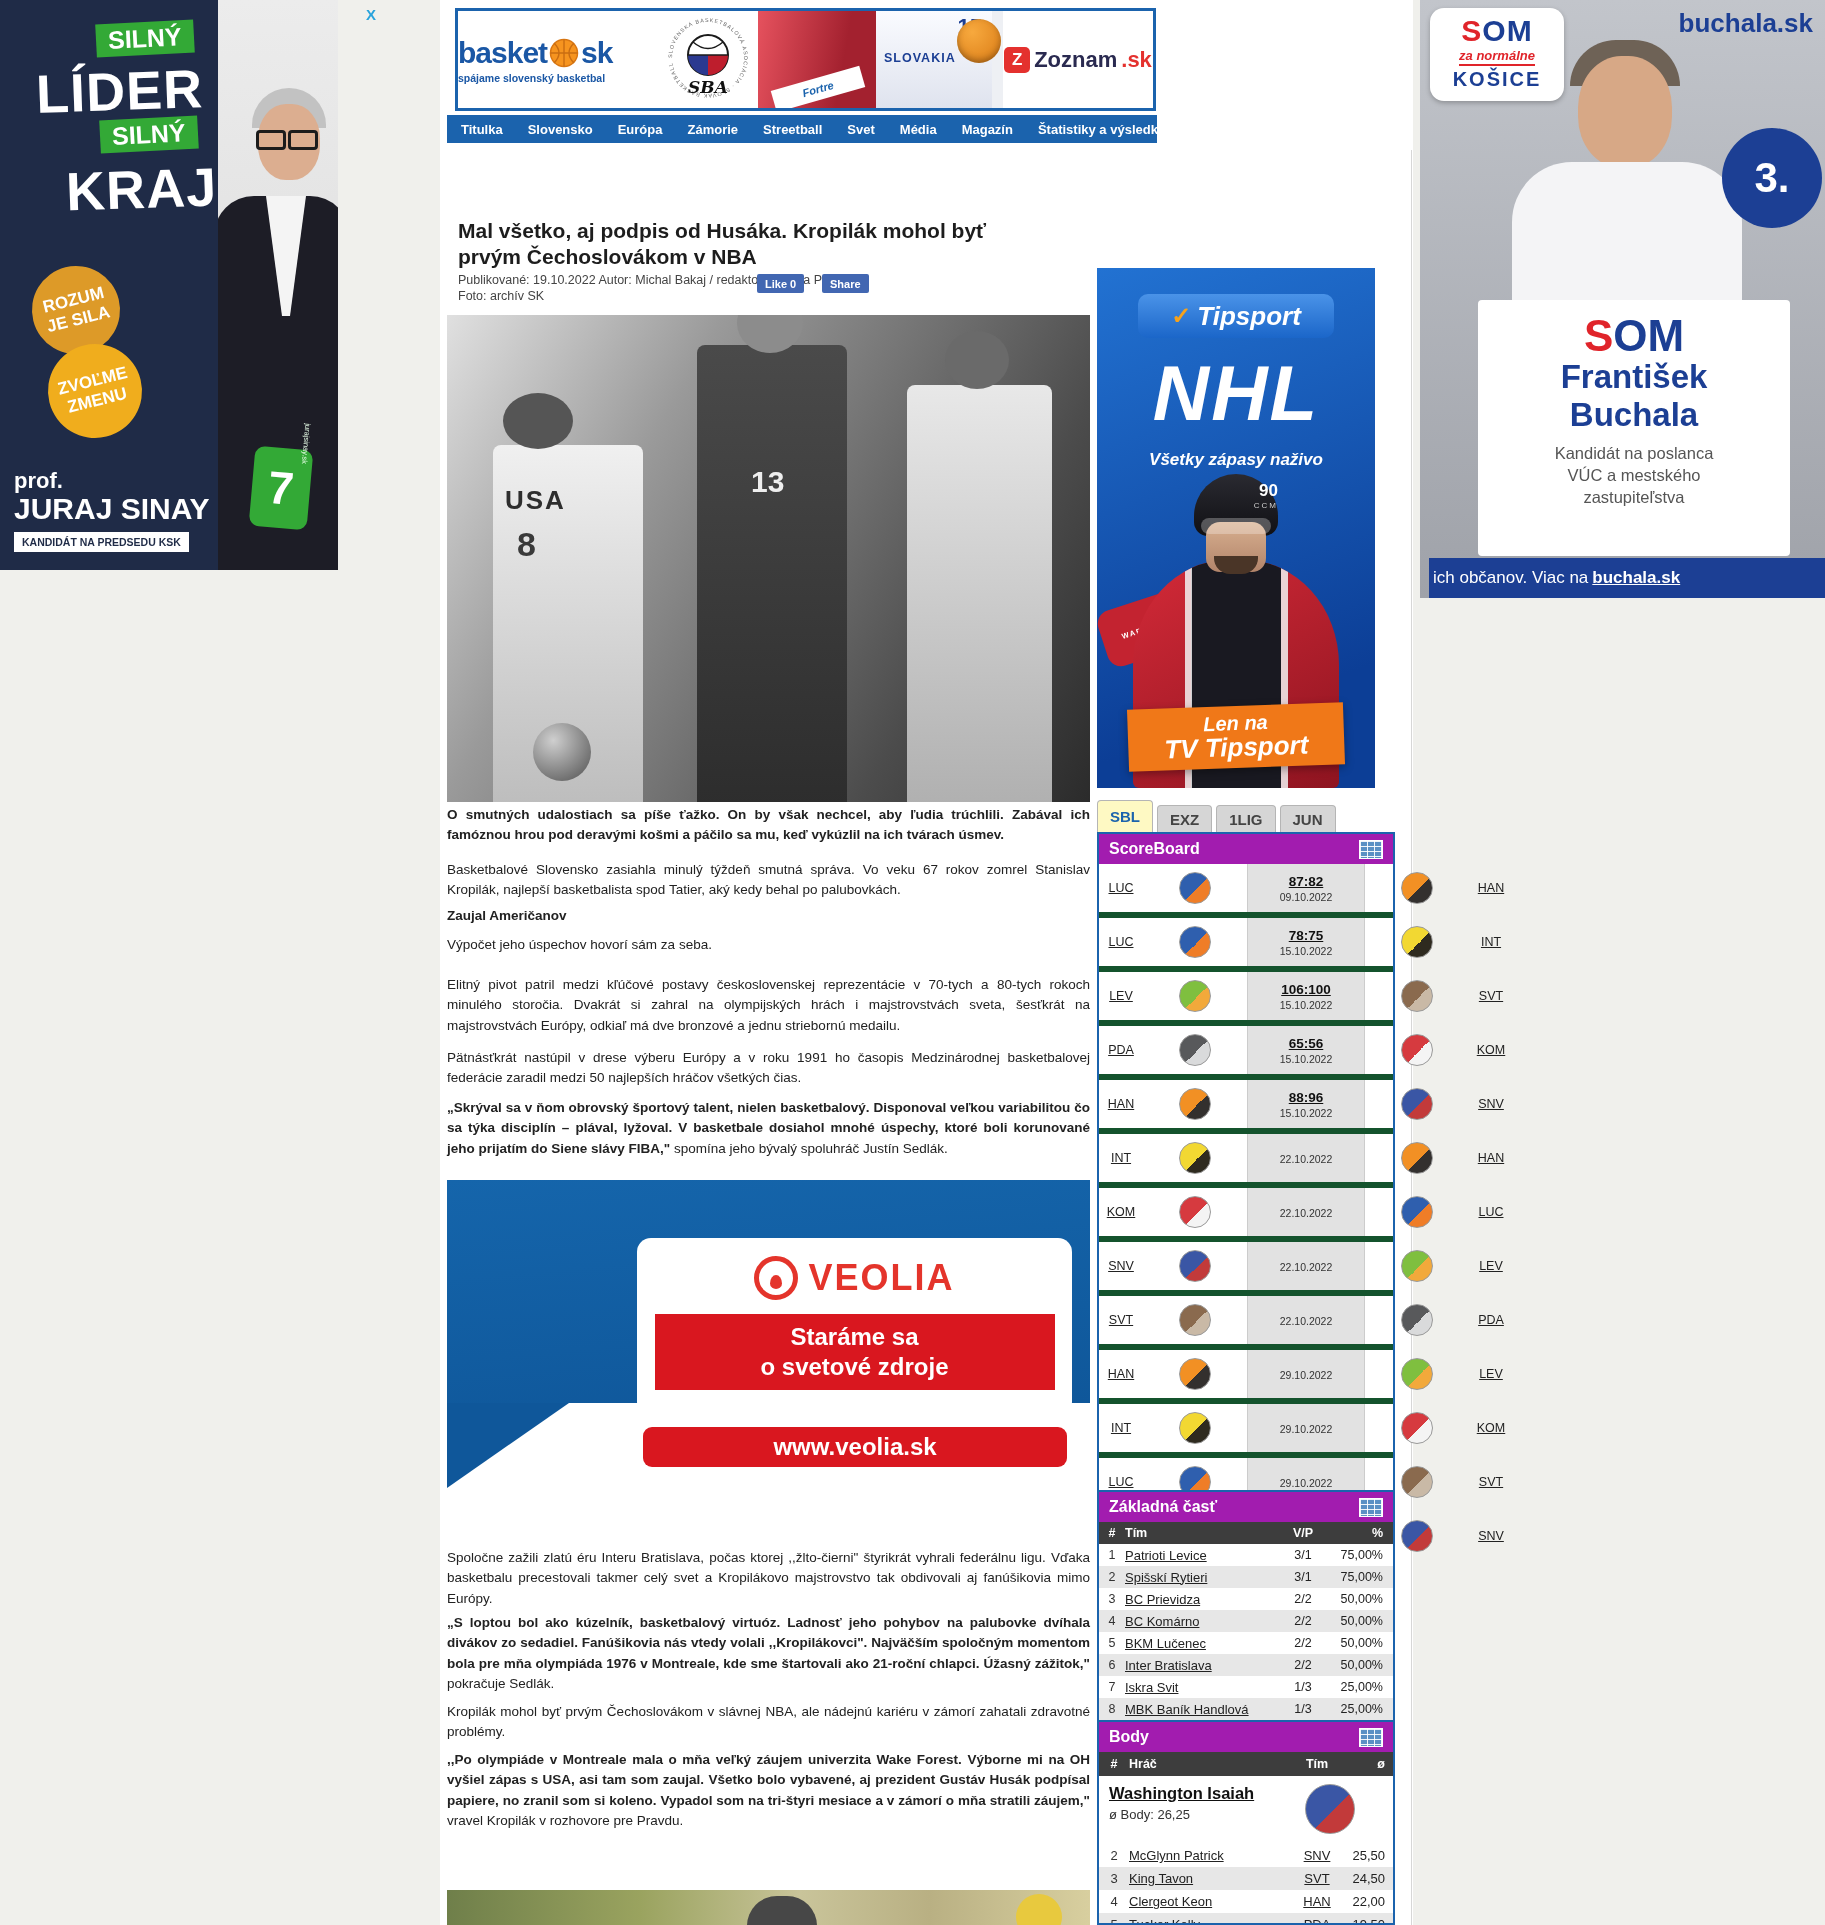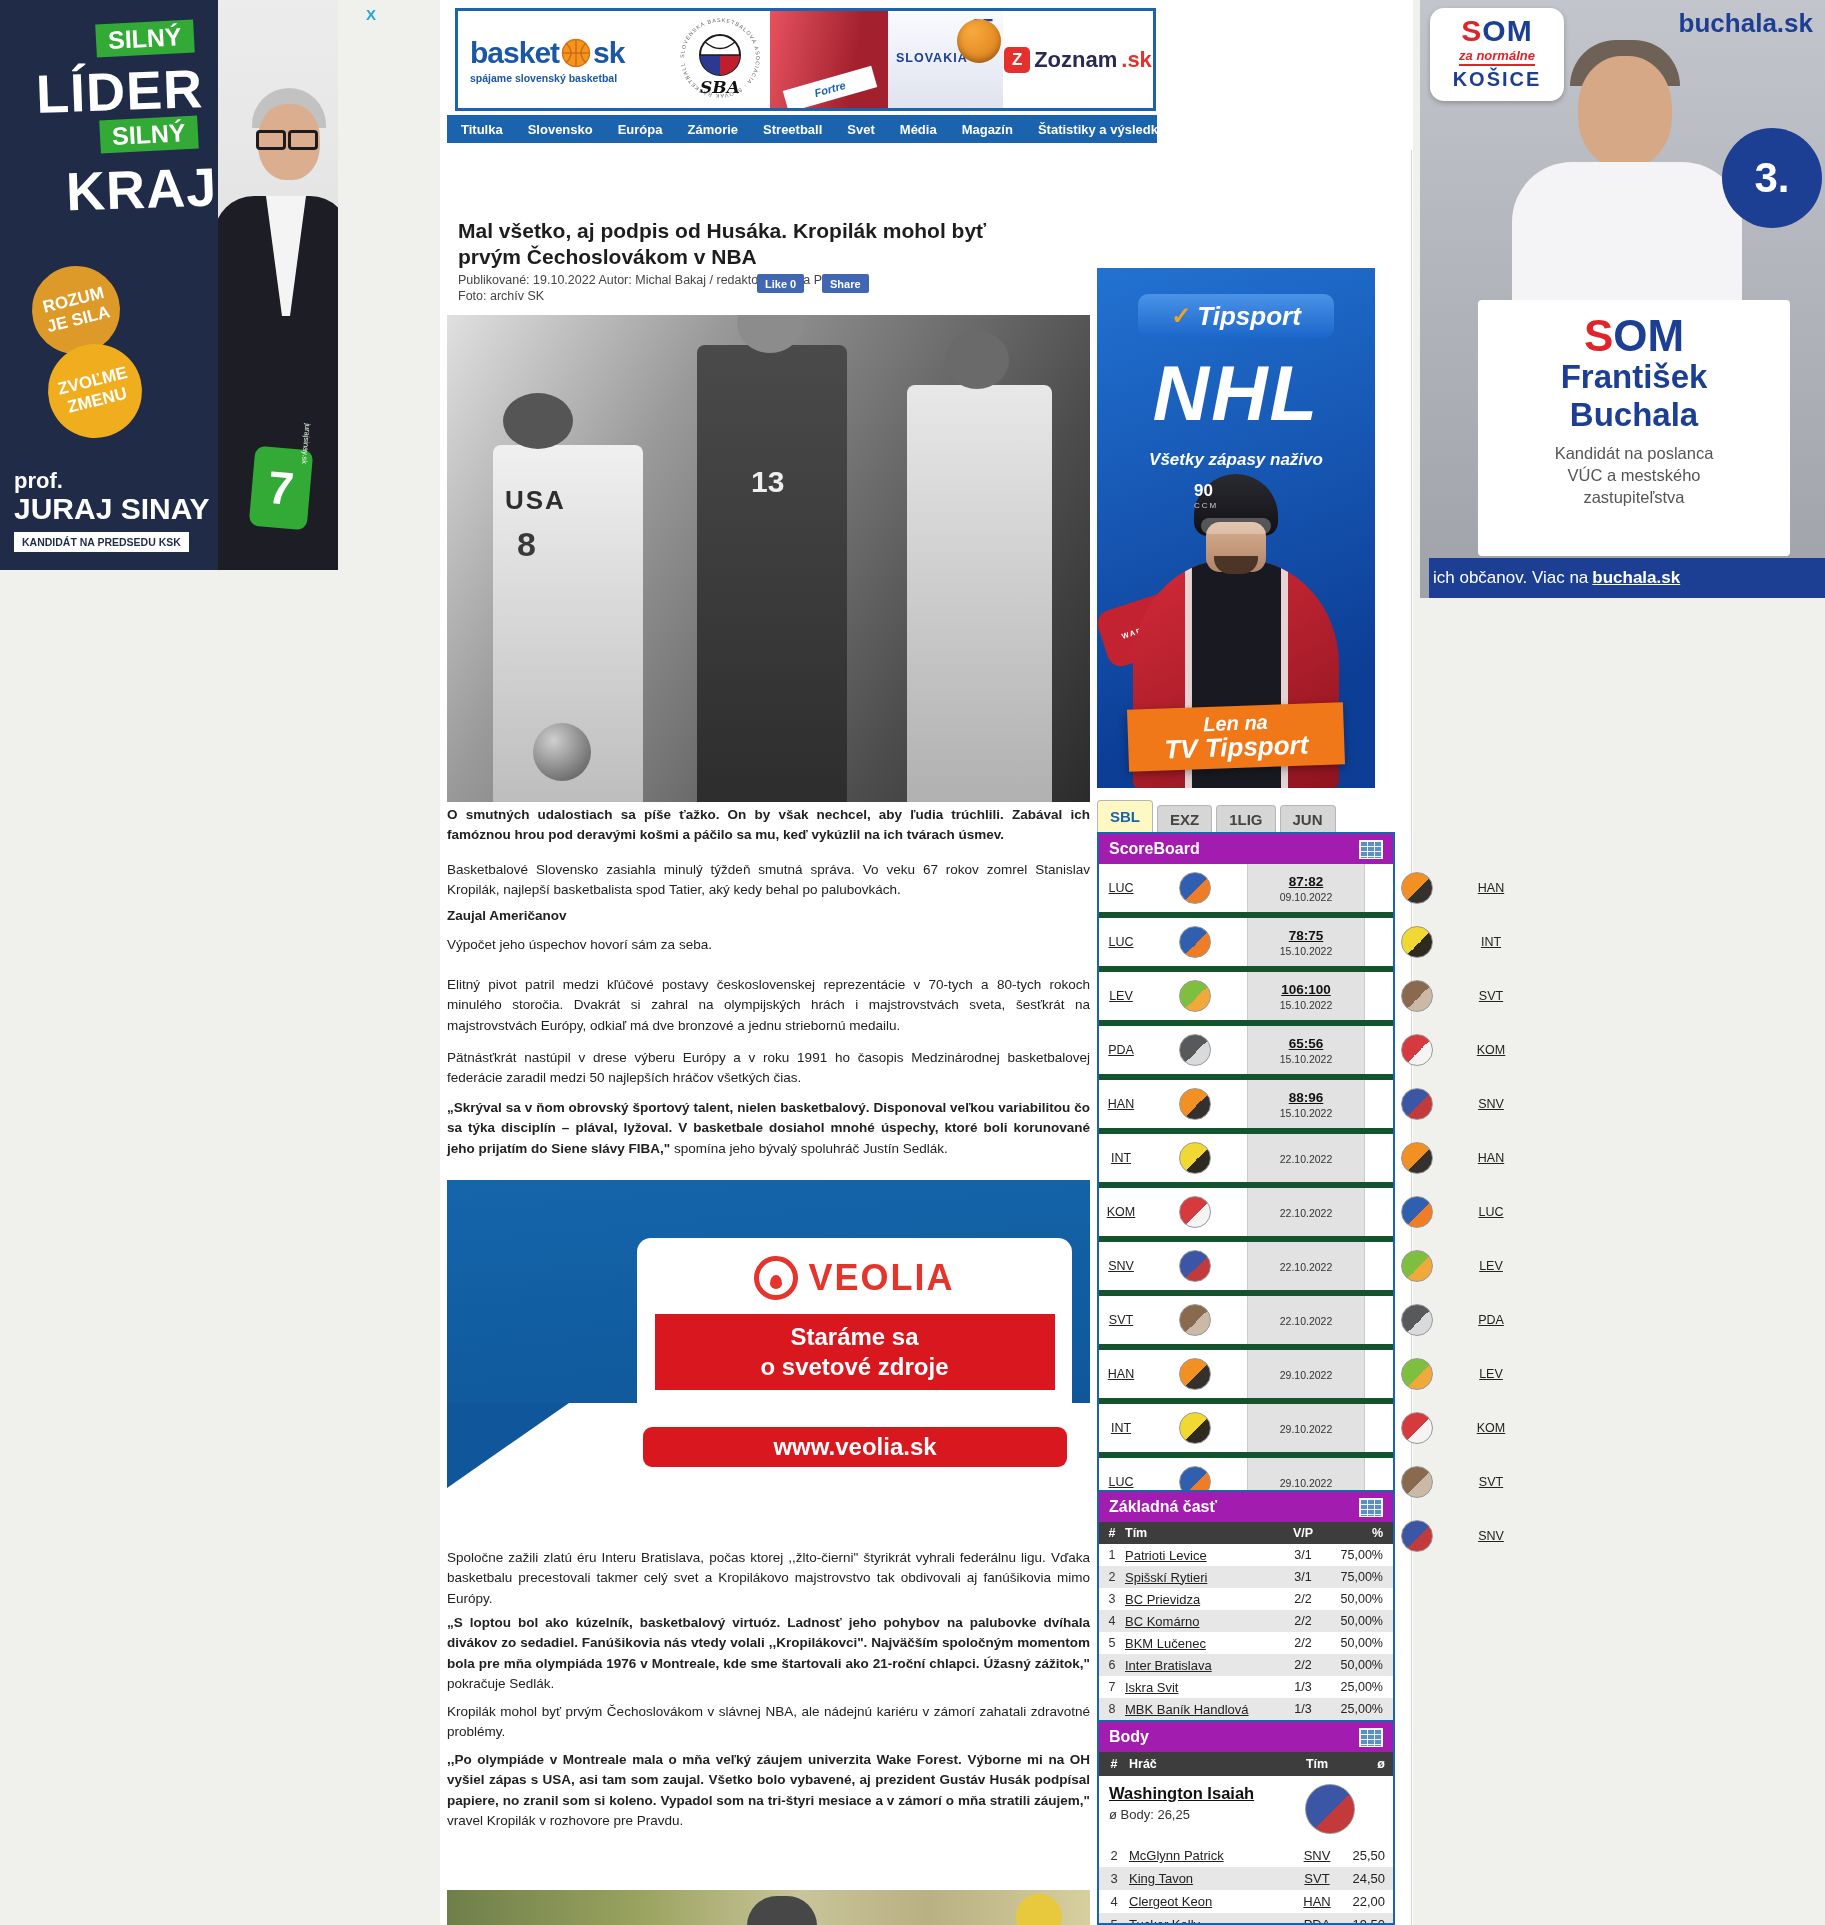--- a/index.html
+++ b/index.html
@@ -5,21 +5,21 @@
   html,body{margin:0;padding:0;width:1825px;height:1925px;overflow:hidden;
     background:#f0f0ec;font-family:"Liberation Sans",sans-serif;position:relative;}
   .abs{position:absolute;}
   a{text-decoration:underline;color:inherit;cursor:pointer;}
   
   #main-panel{left:440px;top:0;width:973px;height:1925px;background:#fff;}
   #sidebar-divider{left:1411px;top:150px;width:1px;height:1775px;background:#d7d7d7;}
   #close-x{left:366px;top:6px;font-size:15px;font-weight:800;color:#29a3dc;cursor:pointer;}
   
   #header-box{left:455px;top:8px;width:695px;height:97px;background:#fff;border:3px solid #1b63ad;display:flex;align-items:center;}
-  .logo-block{width:200px;padding-left:12px;}
+  .logo-block{width:200px;}
   .logo-row{display:flex;align-items:center;gap:2px;}
   .logo-word{font-size:30px;font-weight:800;color:#1a57a5;letter-spacing:-1px;}
   .logo-tagline{font-size:10.5px;color:#1a57a5;margin-top:2px;font-weight:700;}
   .sba-block{width:100px;text-align:center;position:relative;}
   .montage{flex:1;height:100%;position:relative;overflow:hidden;background:#eef0f4;}
   .m-red{position:absolute;left:0;top:0;width:118px;height:100%;background:linear-gradient(100deg,#e6525e,#a3212f 70%);}
   .m-sash{position:absolute;left:14px;bottom:8px;width:92px;height:22px;background:#fff;transform:rotate(-16deg);
     display:flex;align-items:center;justify-content:center;font-style:italic;font-weight:800;font-size:11px;color:#1b63ad;}
   .m-white{position:absolute;left:118px;top:0;width:116px;height:100%;background:linear-gradient(180deg,#fafbff,#dfe3ee);}
   .m-num{position:absolute;top:3px;right:10px;color:#1c3f94;font-weight:800;font-size:22px;}
@@ -69,21 +69,21 @@
     background:linear-gradient(#4a93e8,#1b66c9);display:flex;align-items:center;justify-content:center;gap:6px;}
   #ts-check{color:#f6a21c;font-size:24px;font-weight:900;}
   #ts-brand-word{color:#fff;font-size:26px;font-weight:800;font-style:italic;}
   #ts-nhl{position:absolute;top:80px;width:100%;text-align:center;color:#fff;font-size:78px;font-weight:900;font-style:italic;letter-spacing:2px;}
   #ts-sub{position:absolute;top:182px;width:100%;text-align:center;color:#fff;font-size:17px;font-weight:700;font-style:italic;}
   #ts-torso{position:absolute;left:36px;top:292px;width:206px;height:228px;border-radius:46% 46% 6px 6px;
     background:linear-gradient(150deg,#d42a38,#8e1420);overflow:hidden;}
   #ts-torso .panel{position:absolute;left:58px;top:0;width:90px;height:100%;background:#191921;}
   #ts-torso .stripe{position:absolute;top:0;width:7px;height:100%;background:#f2f2f2;opacity:.85;}
   #ts-helmet{position:absolute;left:97px;top:206px;width:84px;height:62px;border-radius:42px 42px 14px 14px;
-    background:linear-gradient(#2a2a31,#101014);text-align:left;color:#fff;}
+    background:linear-gradient(#2a2a31,#101014);text-align:right;color:#fff;}
   #ts-helmet .hnum{font-size:17px;font-weight:800;margin-top:7px;}
   #ts-helmet .hbrand{font-size:8px;color:#cfcfcf;letter-spacing:2px;}
   #ts-face{position:absolute;left:109px;top:254px;width:60px;height:50px;border-radius:14px;
     background:linear-gradient(#d8b090,#b2846a);}
   #ts-visor{position:absolute;left:104px;top:250px;width:70px;height:16px;border-radius:8px;background:rgba(255,255,255,.28);}
   #ts-beard{position:absolute;left:117px;top:288px;width:44px;height:18px;border-radius:0 0 16px 16px;background:#4a3527;}
   #ts-glove{position:absolute;left:4px;top:332px;width:86px;height:58px;border-radius:14px;background:#c32330;
     transform:rotate(-18deg);display:flex;align-items:center;justify-content:center;}
   #ts-glove span{color:#fff;font-size:7.5px;font-weight:700;letter-spacing:1.5px;}
   #ts-cta{position:absolute;left:50%;transform:translateX(-50%) rotate(-2deg);top:438px;width:216px;height:62px;

